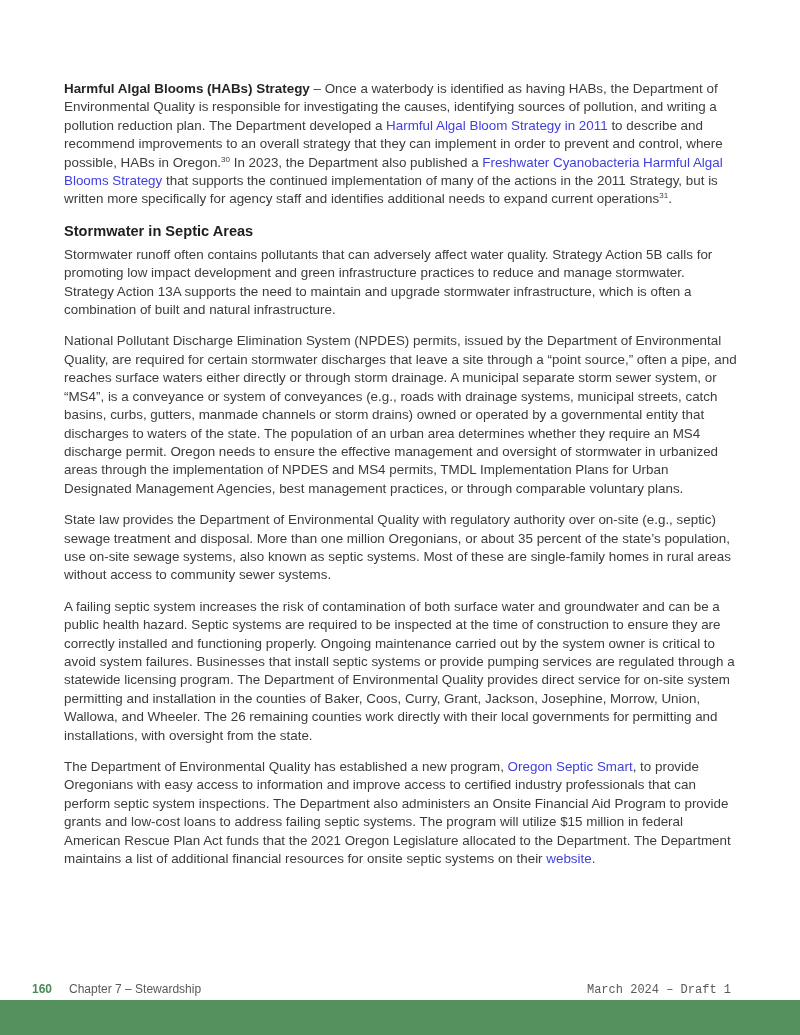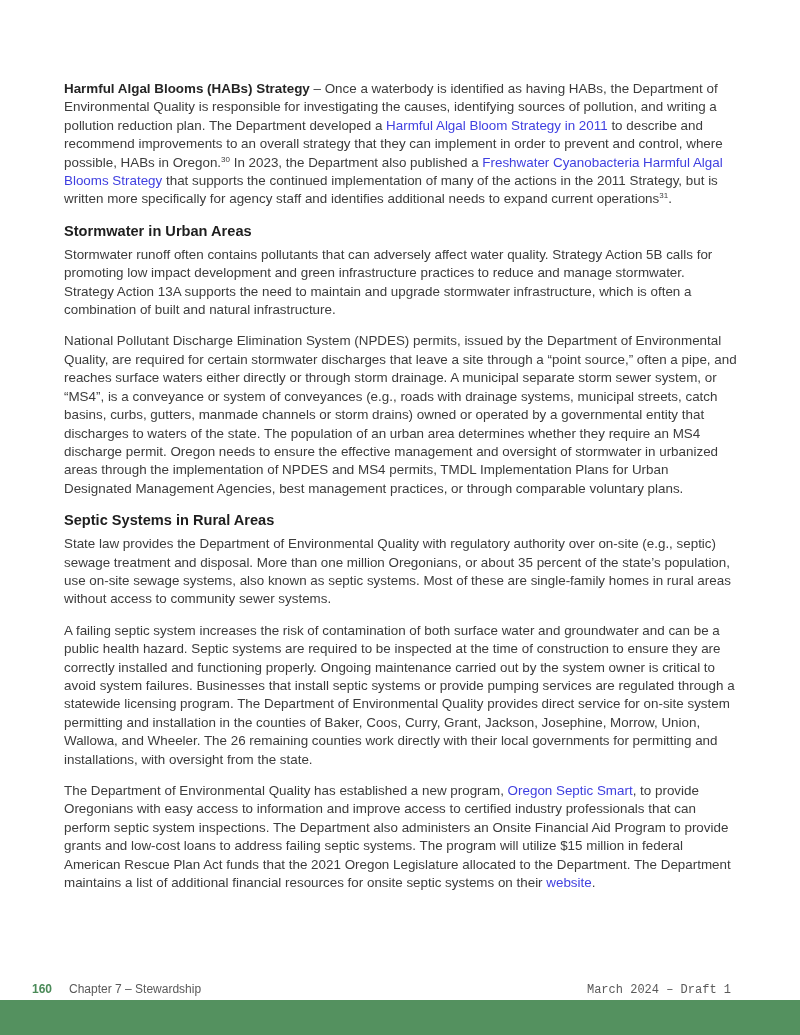--- a/index.html
+++ b/index.html
@@ -71,24 +71,23 @@
     background: var(--accent);
   }
 </style>
 </head>
 <body>
 
 <div class="page" style="--accent: #54915f; --pagenum: #4a8a58; --link: #3f3fe0; --body: #3c3c3c; --heading: #1e1e1e; --footer: #595959;">
 
   <div class="content" id="content">
       <p class="para"><strong class="bold-run">Harmful Algal Blooms (HABs) Strategy</strong><span> – Once a waterbody is identified as having HABs, the Department of Environmental Quality is responsible for investigating the causes, identifying sources of pollution, and writing a pollution reduction plan. The Department developed a </span><a class="hyperlink" href="#">Harmful Algal Bloom Strategy in 2011</a><span> to describe and recommend improvements to an overall strategy that they can implement in order to prevent and control, where possible, HABs in Oregon.</span><sup class="footnote-ref">30</sup><span> In 2023, the Department also published a </span><a class="hyperlink" href="#">Freshwater Cyanobacteria Harmful Algal Blooms Strategy</a><span> that supports the continued implementation of many of the actions in the 2011 Strategy, but is written more specifically for agency staff and identifies additional needs to expand current operations</span><sup class="footnote-ref">31</sup><span>.</span></p>
-      <h2 class="section-heading">Stormwater in Urban Areas</h2>
+      <h2 class="section-heading">Stormwater in Septic Areas</h2>
       <p class="para"><span>Stormwater runoff often contains pollutants that can adversely affect water quality. Strategy Action 5B calls for promoting low impact development and green infrastructure practices to reduce and manage stormwater. Strategy Action 13A supports the need to maintain and upgrade stormwater infrastructure, which is often a combination of built and natural infrastructure.</span></p>
       <p class="para"><span>National Pollutant Discharge Elimination System (NPDES) permits, issued by the Department of Environmental Quality, are required for certain stormwater discharges that leave a site through a “point source,” often a pipe, and reaches surface waters either directly or through storm drainage. A municipal separate storm sewer system, or “MS4”, is a conveyance or system of conveyances (e.g., roads with drainage systems, municipal streets, catch basins, curbs, gutters, manmade channels or storm drains) owned or operated by a governmental entity that discharges to waters of the state. The population of an urban area determines whether they require an MS4 discharge permit. Oregon needs to ensure the effective management and oversight of stormwater in urbanized areas through the implementation of NPDES and MS4 permits, TMDL Implementation Plans for Urban Designated Management Agencies, best management practices, or through comparable voluntary plans.</span></p>
-      <h2 class="section-heading">Septic Systems in Rural Areas</h2>
       <p class="para"><span>State law provides the Department of Environmental Quality with regulatory authority over on-site (e.g., septic) sewage treatment and disposal. More than one million Oregonians, or about 35 percent of the state’s population, use on-site sewage systems, also known as septic systems. Most of these are single-family homes in rural areas without access to community sewer systems.</span></p>
       <p class="para"><span>A failing septic system increases the risk of contamination of both surface water and groundwater and can be a public health hazard. Septic systems are required to be inspected at the time of construction to ensure they are correctly installed and functioning properly. Ongoing maintenance carried out by the system owner is critical to avoid system failures. Businesses that install septic systems or provide pumping services are regulated through a statewide licensing program. The Department of Environmental Quality provides direct service for on-site system permitting and installation in the counties of Baker, Coos, Curry, Grant, Jackson, Josephine, Morrow, Union, Wallowa, and Wheeler. The 26 remaining counties work directly with their local governments for permitting and installations, with oversight from the state.</span></p>
       <p class="para"><span>The Department of Environmental Quality has established a new program, </span><a class="hyperlink" href="#">Oregon Septic Smart</a><span>, to provide Oregonians with easy access to information and improve access to certified industry professionals that can perform septic system inspections. The Department also administers an Onsite Financial Aid Program to provide grants and low-cost loans to address failing septic systems. The program will utilize $15 million in federal American Rescue Plan Act funds that the 2021 Oregon Legislature allocated to the Department. The Department maintains a list of additional financial resources for onsite septic systems on their </span><a class="hyperlink" href="#">website</a><span>.</span></p>
     </div>
 
   <div class="footer">
     <div class="footer-left">
       <span class="page-num">160</span>
       <span class="chapter">Chapter 7 – Stewardship</span>
     </div>

